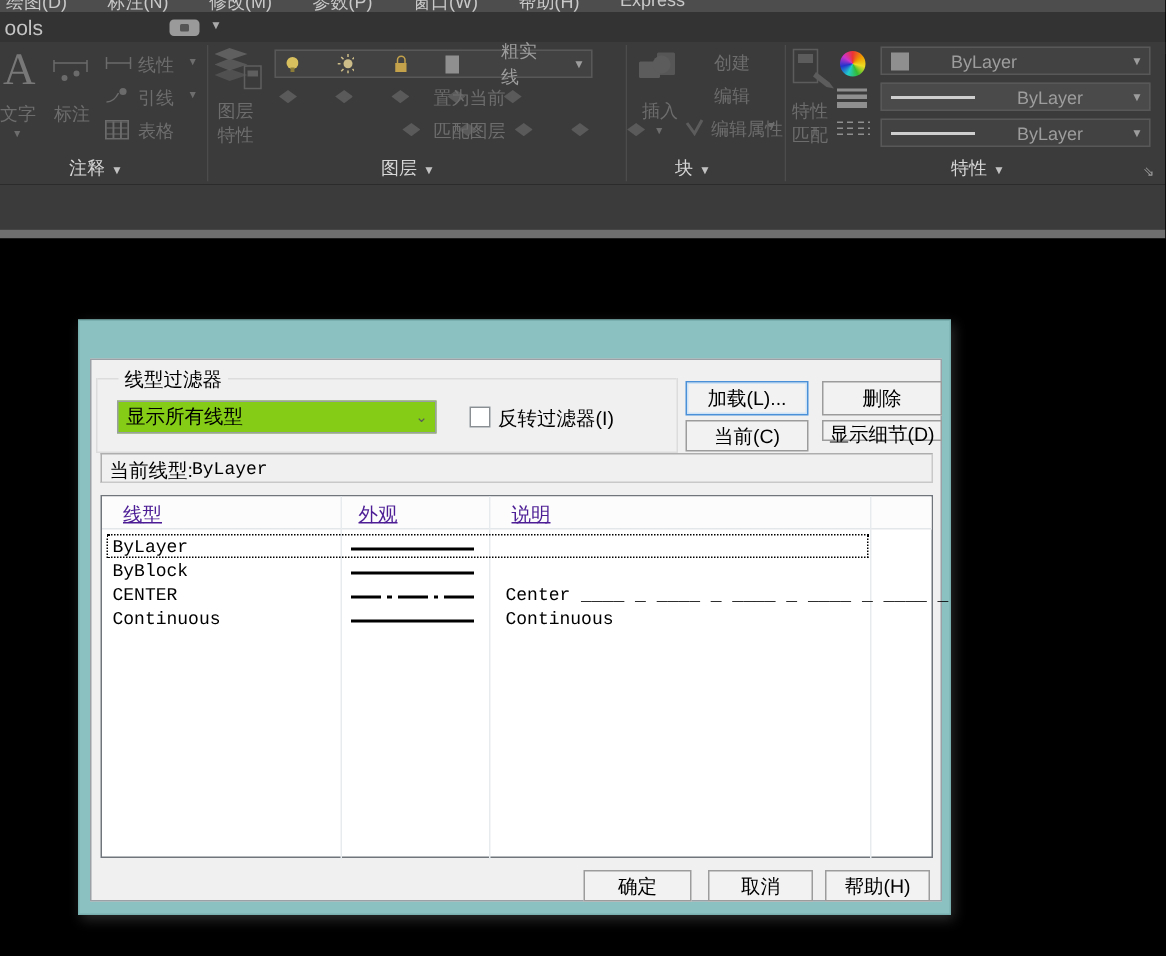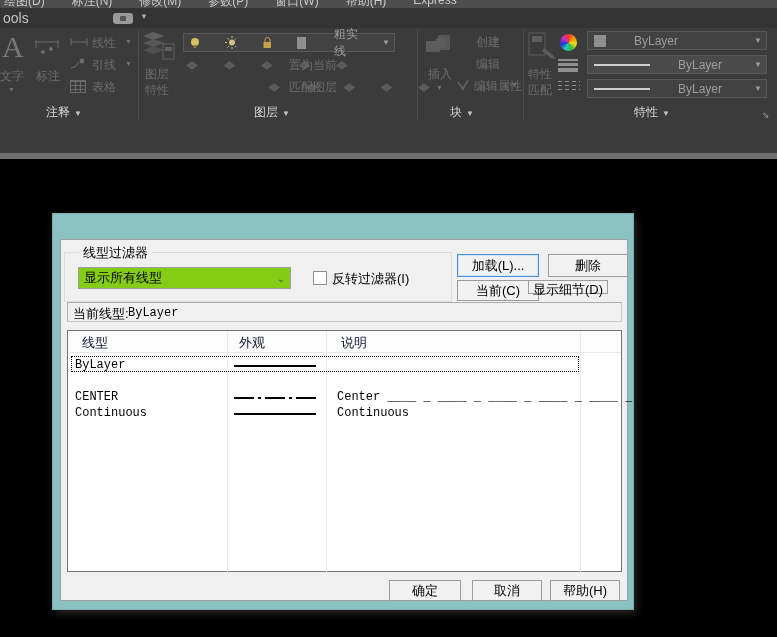--- a/index.html
+++ b/index.html
@@ -72,21 +72,21 @@
   .wbtn.focusd { border:1px solid #4a90d9; box-shadow:inset 0 0 0 1px #cfe3f7; }
   
   .curbar { position:absolute; left:6px; top:62px; width:555px; height:20px; background:#f0f0f0;
             border:1px solid #c8c8c8; border-top-color:#aeaeae; border-left-color:#aeaeae; }
   .curbar .lab { position:absolute; left:5px; top:2px; font-size:13px; color:#000; }
   .curbar .val { position:absolute; left:60px; top:3px; font-size:12px; color:#000;
                  font-family:"Liberation Mono","DejaVu Sans Mono",monospace; }
   
   .listbox { position:absolute; left:6px; top:90px; width:555px; height:242px; background:#fff; border:1px solid #6f757b; }
   .lhead { position:absolute; left:0; top:0; width:100%; height:22px; background:#fcfcfc; border-bottom:1px solid #e4e7ea; }
-  .lhead span { position:absolute; top:3px; font-size:13px; color:#0f172a; }
+  .lhead span { position:absolute; top:3px; font-size:13px; color:#4c1d95;text-decoration:underline; }
   .colsep { position:absolute; top:0; width:1px; background:#e8ebee; }
   .lt-row { position:absolute; left:1px; width:540px; height:16px; }
   .lt-row .nm { position:absolute; left:6px; top:1px; font-size:12px; color:#000;
                 font-family:"Liberation Mono","DejaVu Sans Mono",monospace; }
   .lt-row .ds { position:absolute; left:268px; top:1px; font-size:12px; color:#000; white-space:nowrap;
                 font-family:"Liberation Mono","DejaVu Sans Mono",monospace; }
   .pat { position:absolute; left:165px; top:8px; width:82px; height:2px; }
   .pat.solid  { background:#000; }
   .pat.center { background:repeating-linear-gradient(90deg,#000 0 20px,transparent 20px 24px,#000 24px 27px,transparent 27px 31px); }
   .pat.dashed { background:repeating-linear-gradient(90deg,#000 0 15px,transparent 15px 24px); }
@@ -276,21 +276,21 @@
         <span>显示所有线型</span>
         <span class="arr">⌄</span>
       </div>
       <span class="chk" style="left:248px"></span>
       <span class="chk-label" style="left:267px">反转过滤器(I)</span>
     </div>
 
     <button class="wbtn focusd" style="left:396px;top:14px;width:82px;height:23px">加载(L)...</button>
     <button class="wbtn" style="left:487px;top:14px;width:80px;height:23px">删除</button>
     <button class="wbtn" style="left:396px;top:40px;width:82px;height:21px">当前(C)</button>
-    <button class="wbtn" style="left:467px;top:40px;width:80px;height:14px">显示细节(D)</button>
+    <button class="wbtn" style="left:487px;top:40px;width:80px;height:14px">显示细节(D)</button>
 
     <div class="curbar">
       <span class="lab">当前线型:</span>
       <span class="val">ByLayer</span>
     </div>
 
     <div class="listbox">
       <div class="lhead">
         <span style="left:14px">线型</span>
         <span style="left:171px">外观</span>
@@ -299,20 +299,25 @@
       <div class="colsep" style="left:159px;height:242px"></div>
       <div class="colsep" style="left:258px;height:242px"></div>
       <div class="colsep" style="left:512px;height:242px"></div>
 
       <div class="lt-row" style="top:26px">
         <div class="sel-rect"></div>
         <span class="nm">ByLayer</span>
         <div class="pat solid"></div>
         <span class="ds"></span>
       </div>
+      <div class="lt-row" style="top:42px">
+        <span class="nm">ByBlock</span>
+        <div class="pat solid"></div>
+        <span class="ds"></span>
+      </div>
       <div class="lt-row" style="top:58px">
         <span class="nm">CENTER</span>
         <div class="pat center"></div>
         <span class="ds">Center ____ _ ____ _ ____ _ ____ _ ____ _</span>
       </div>
       <div class="lt-row" style="top:74px">
         <span class="nm">Continuous</span>
         <div class="pat solid"></div>
         <span class="ds">Continuous</span>
       </div>

